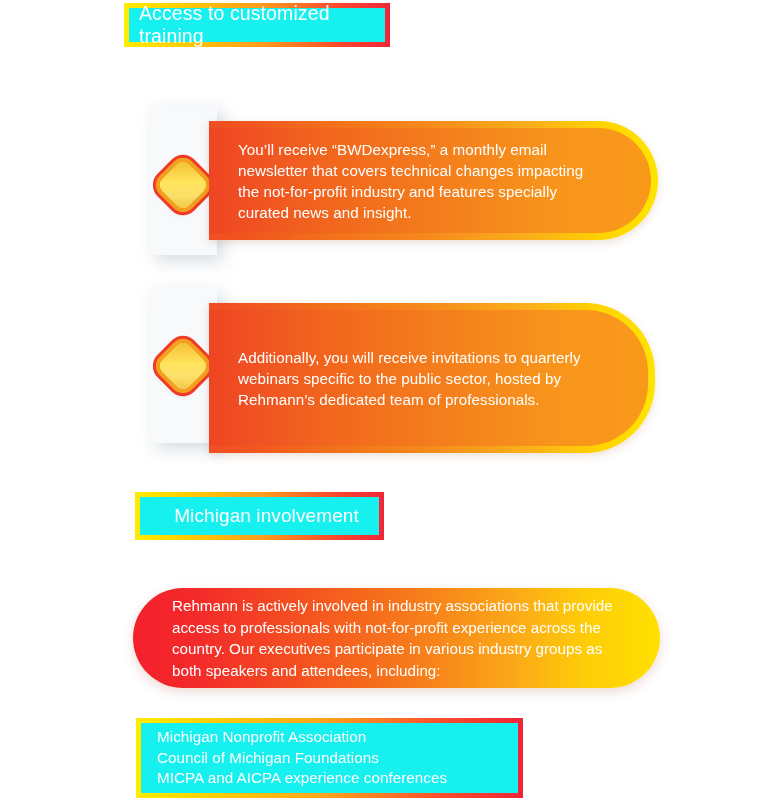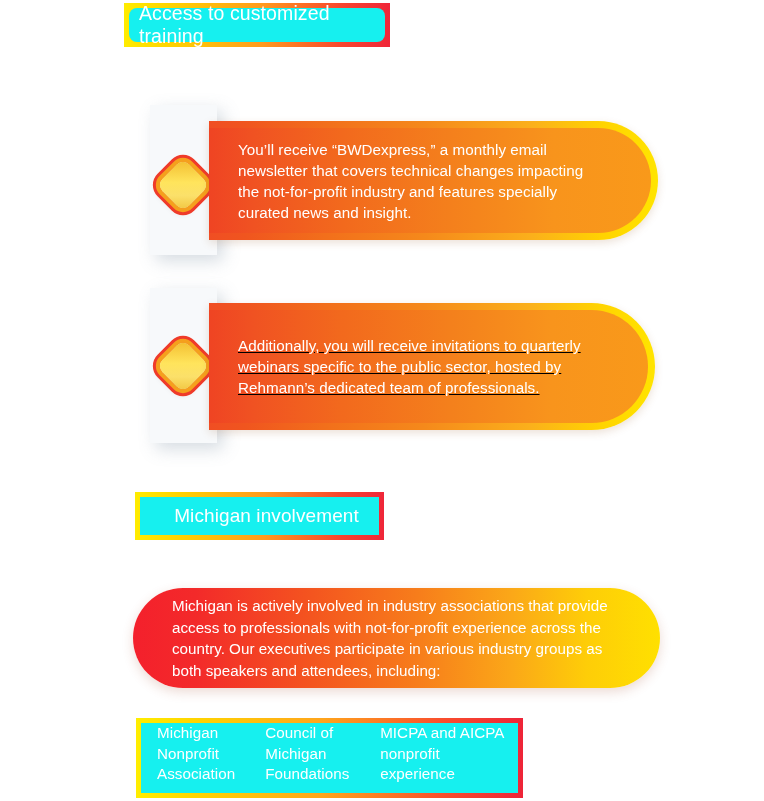--- a/index.html
+++ b/index.html
@@ -36,21 +36,20 @@
   #banner-training {
     left: 124px;
     top: 3px;
     width: 266px;
     height: 44px;
   }
   #banner-training .banner-inner {
     font-size: 19.5px;
     padding-left: 10px;
     justify-content: flex-start;
-    border-radius: 8px;
   }
   #banner-industry {
     left: 135px;
     top: 492px;
     width: 249px;
     height: 48px;
   }
   #banner-industry .banner-inner {
     font-size: 19px;
     justify-content: center;
@@ -132,21 +131,21 @@
     height: 80px;
     box-sizing: border-box;
     background-image: linear-gradient(90deg, #ffee00 0%, #ffd500 15%, #ffa51c 48%, #f94c2d 80%, #ee2438 100%);
     padding: 5px;
     display: flex;
   }
   #assoc-box .assoc-inner {
     flex: 1 1 auto;
     background: #16f0ef;
     display: flex;
-    flex-direction: row;
+    flex-direction: column;
     justify-content: center;
     padding-left: 16px;
     color: #ffffff;
   }
   .assoc-line {
     font-size: 15.2px;
     line-height: 20.5px;
     letter-spacing: 0.05px;
   }
 </style>
@@ -160,33 +159,33 @@
 <div class="bullet-card" style="left:150px; top:105px; height:150px;"></div>
 <div class="diamond" style="left:164px; top:166px;"></div>
 <div class="row-bar" style="left:209px; top:121px; width:449px; height:119px;">
   <div class="row-bar-inner">
     <div class="row-text">You’ll receive “BWDexpress,” a monthly email newsletter that covers technical changes impacting the not-for-profit industry and features specially curated news and insight.</div>
   </div>
 </div>
 
 <div class="bullet-card" style="left:150px; top:288px; height:155px;"></div>
 <div class="diamond" style="left:164px; top:347px;"></div>
-<div class="row-bar" style="left:209px; top:303px; width:446px; height:127px;text-decoration:underline;">
+<div class="row-bar" style="left:209px; top:303px; width:446px; height:150px;">
   <div class="row-bar-inner">
     <div class="row-text">Additionally, you will receive invitations to quarterly webinars specific to the public sector, hosted by Rehmann’s dedicated team of professionals.</div>
   </div>
 </div>
 
 <div id="banner-industry" class="banner">
   <div class="banner-inner">Michigan involvement</div>
 </div>
 
 <div id="involvement-pill">
-  <div class="pill-text">Michigan is actively involved in industry associations that provide access to professionals with not-for-profit experience across the country. Our executives participate in various industry groups as both speakers and attendees, including:</div>
+  <div class="pill-text">Rehmann is actively involved in industry associations that provide access to professionals with not-for-profit experience across the country. Our executives participate in various industry groups as both speakers and attendees, including:</div>
 </div>
 
 <div id="assoc-box">
   <div class="assoc-inner">
     <div class="assoc-line">Michigan Nonprofit Association</div>
     <div class="assoc-line">Council of Michigan Foundations</div>
-    <div class="assoc-line">MICPA and AICPA nonprofit experience</div>
+    <div class="assoc-line">MICPA and AICPA experience conferences</div>
   </div>
 </div>
 
 </body></html>

